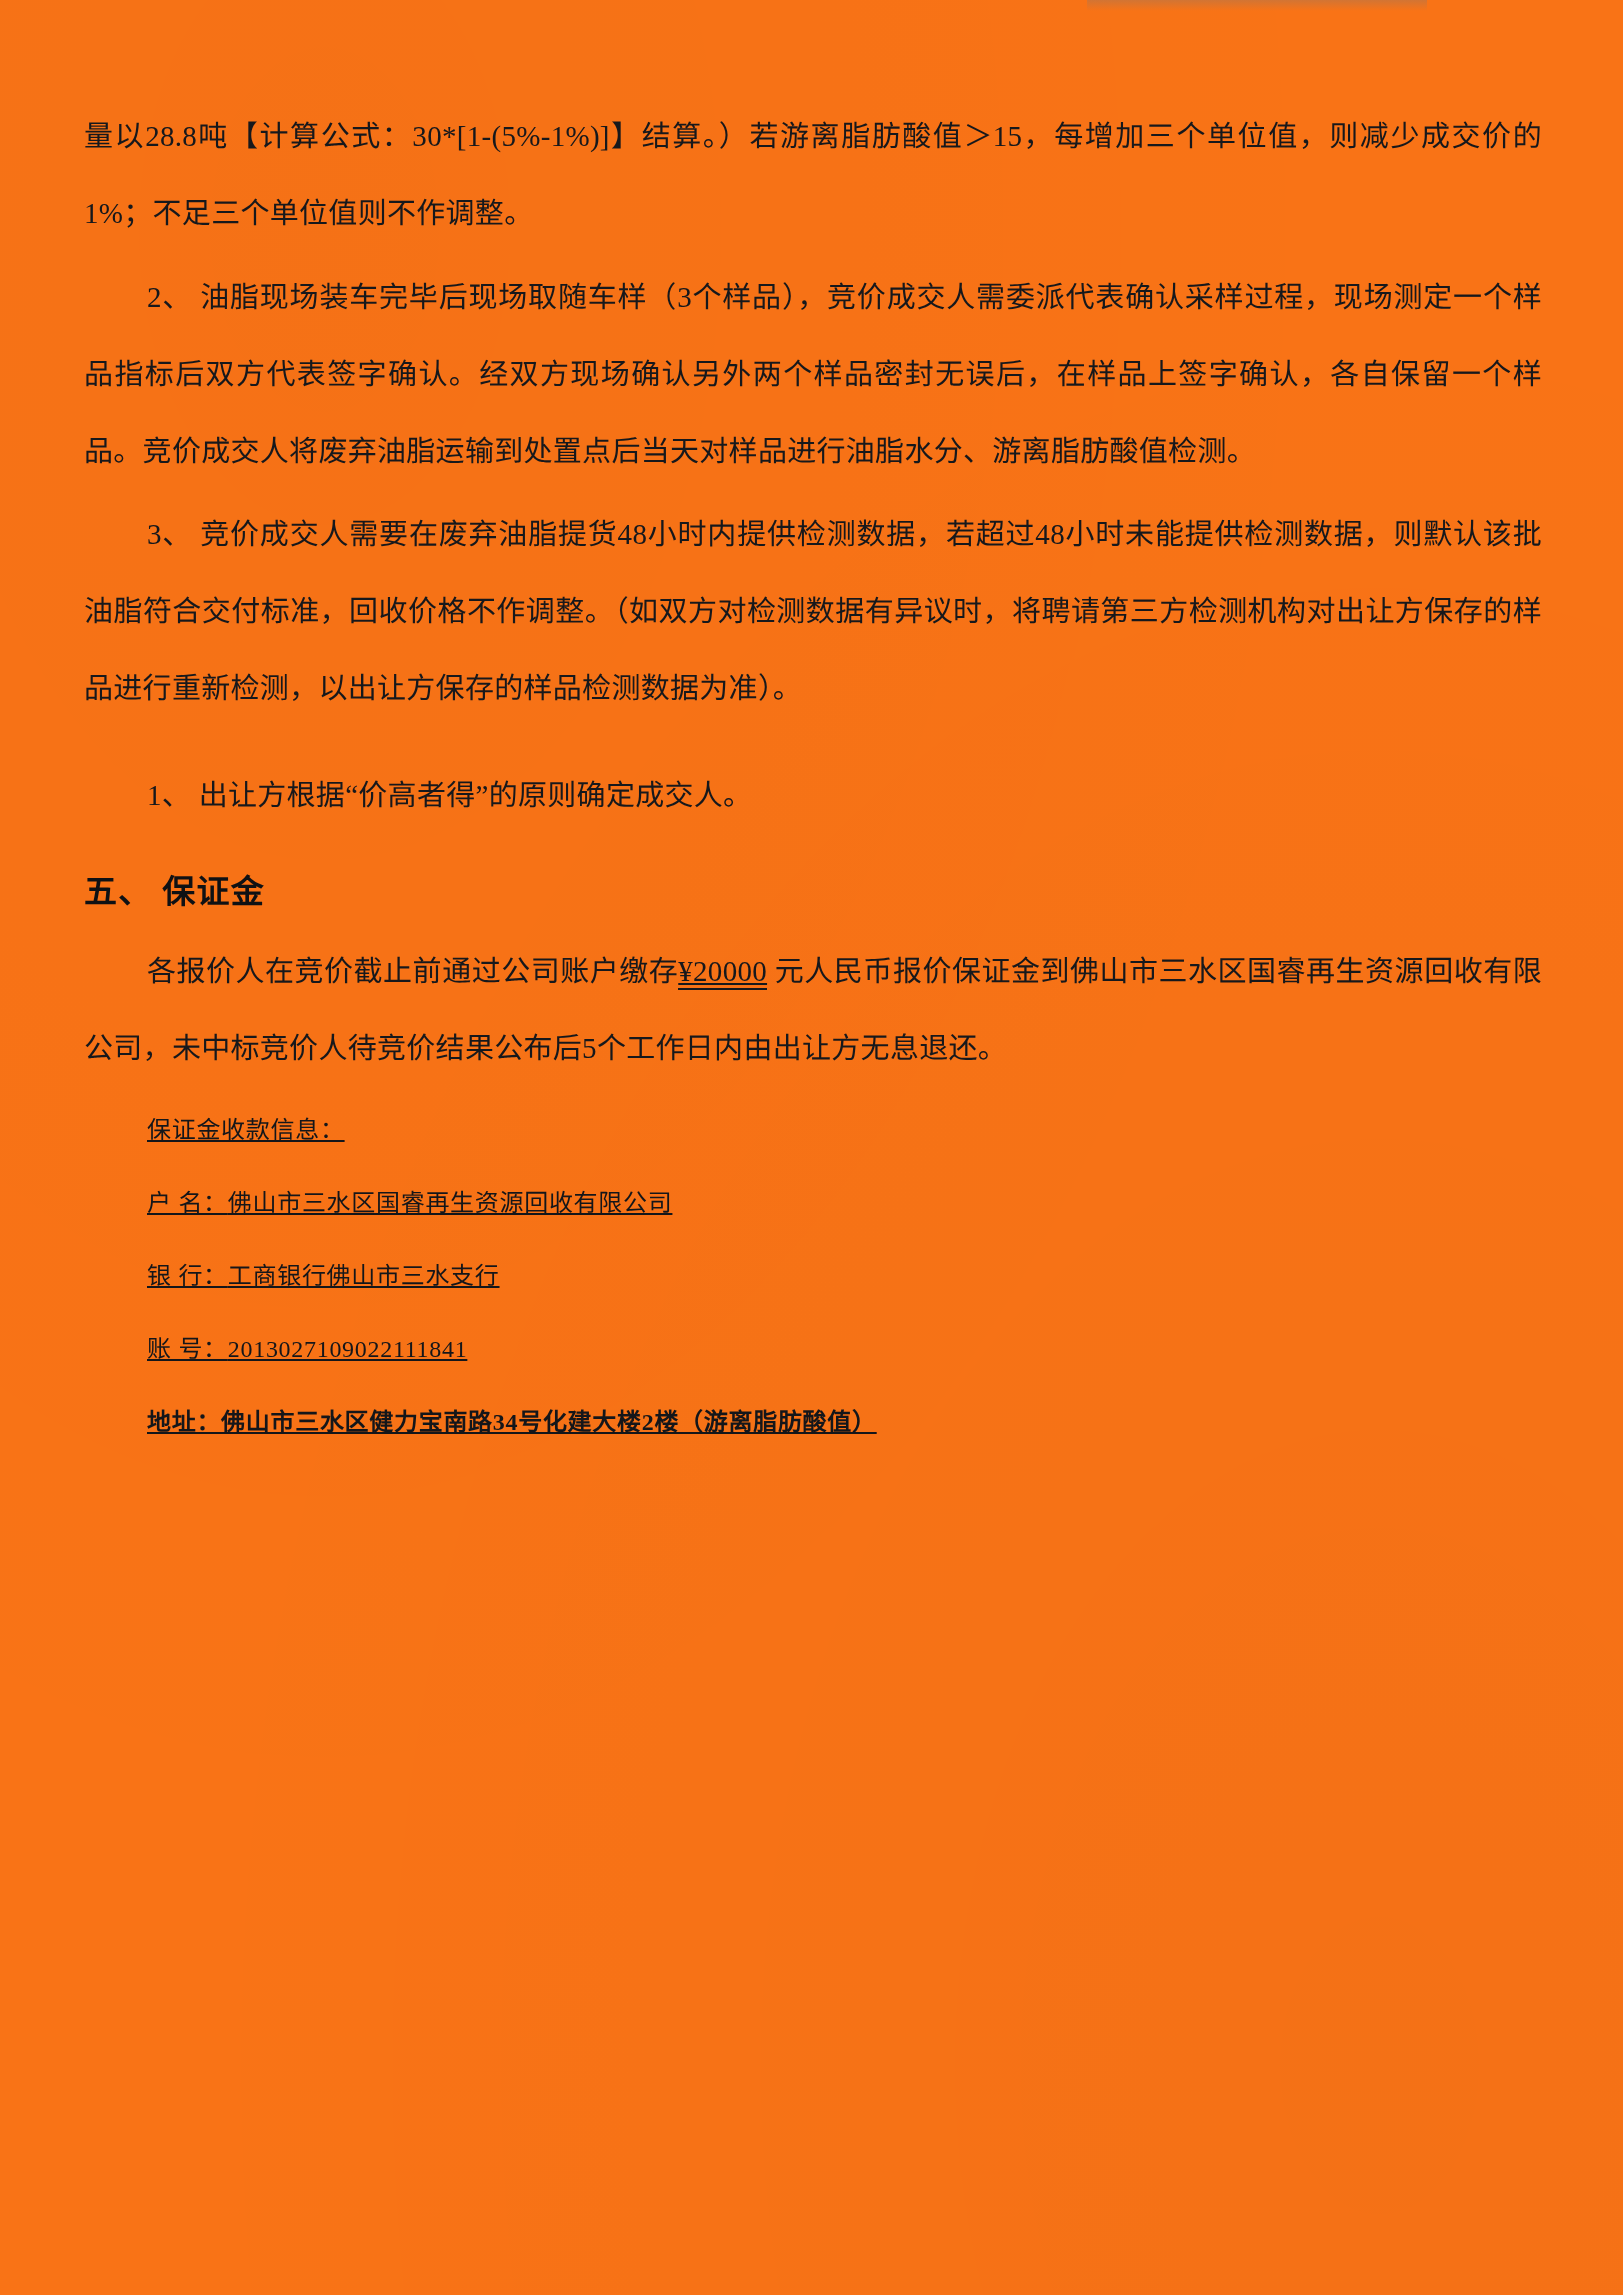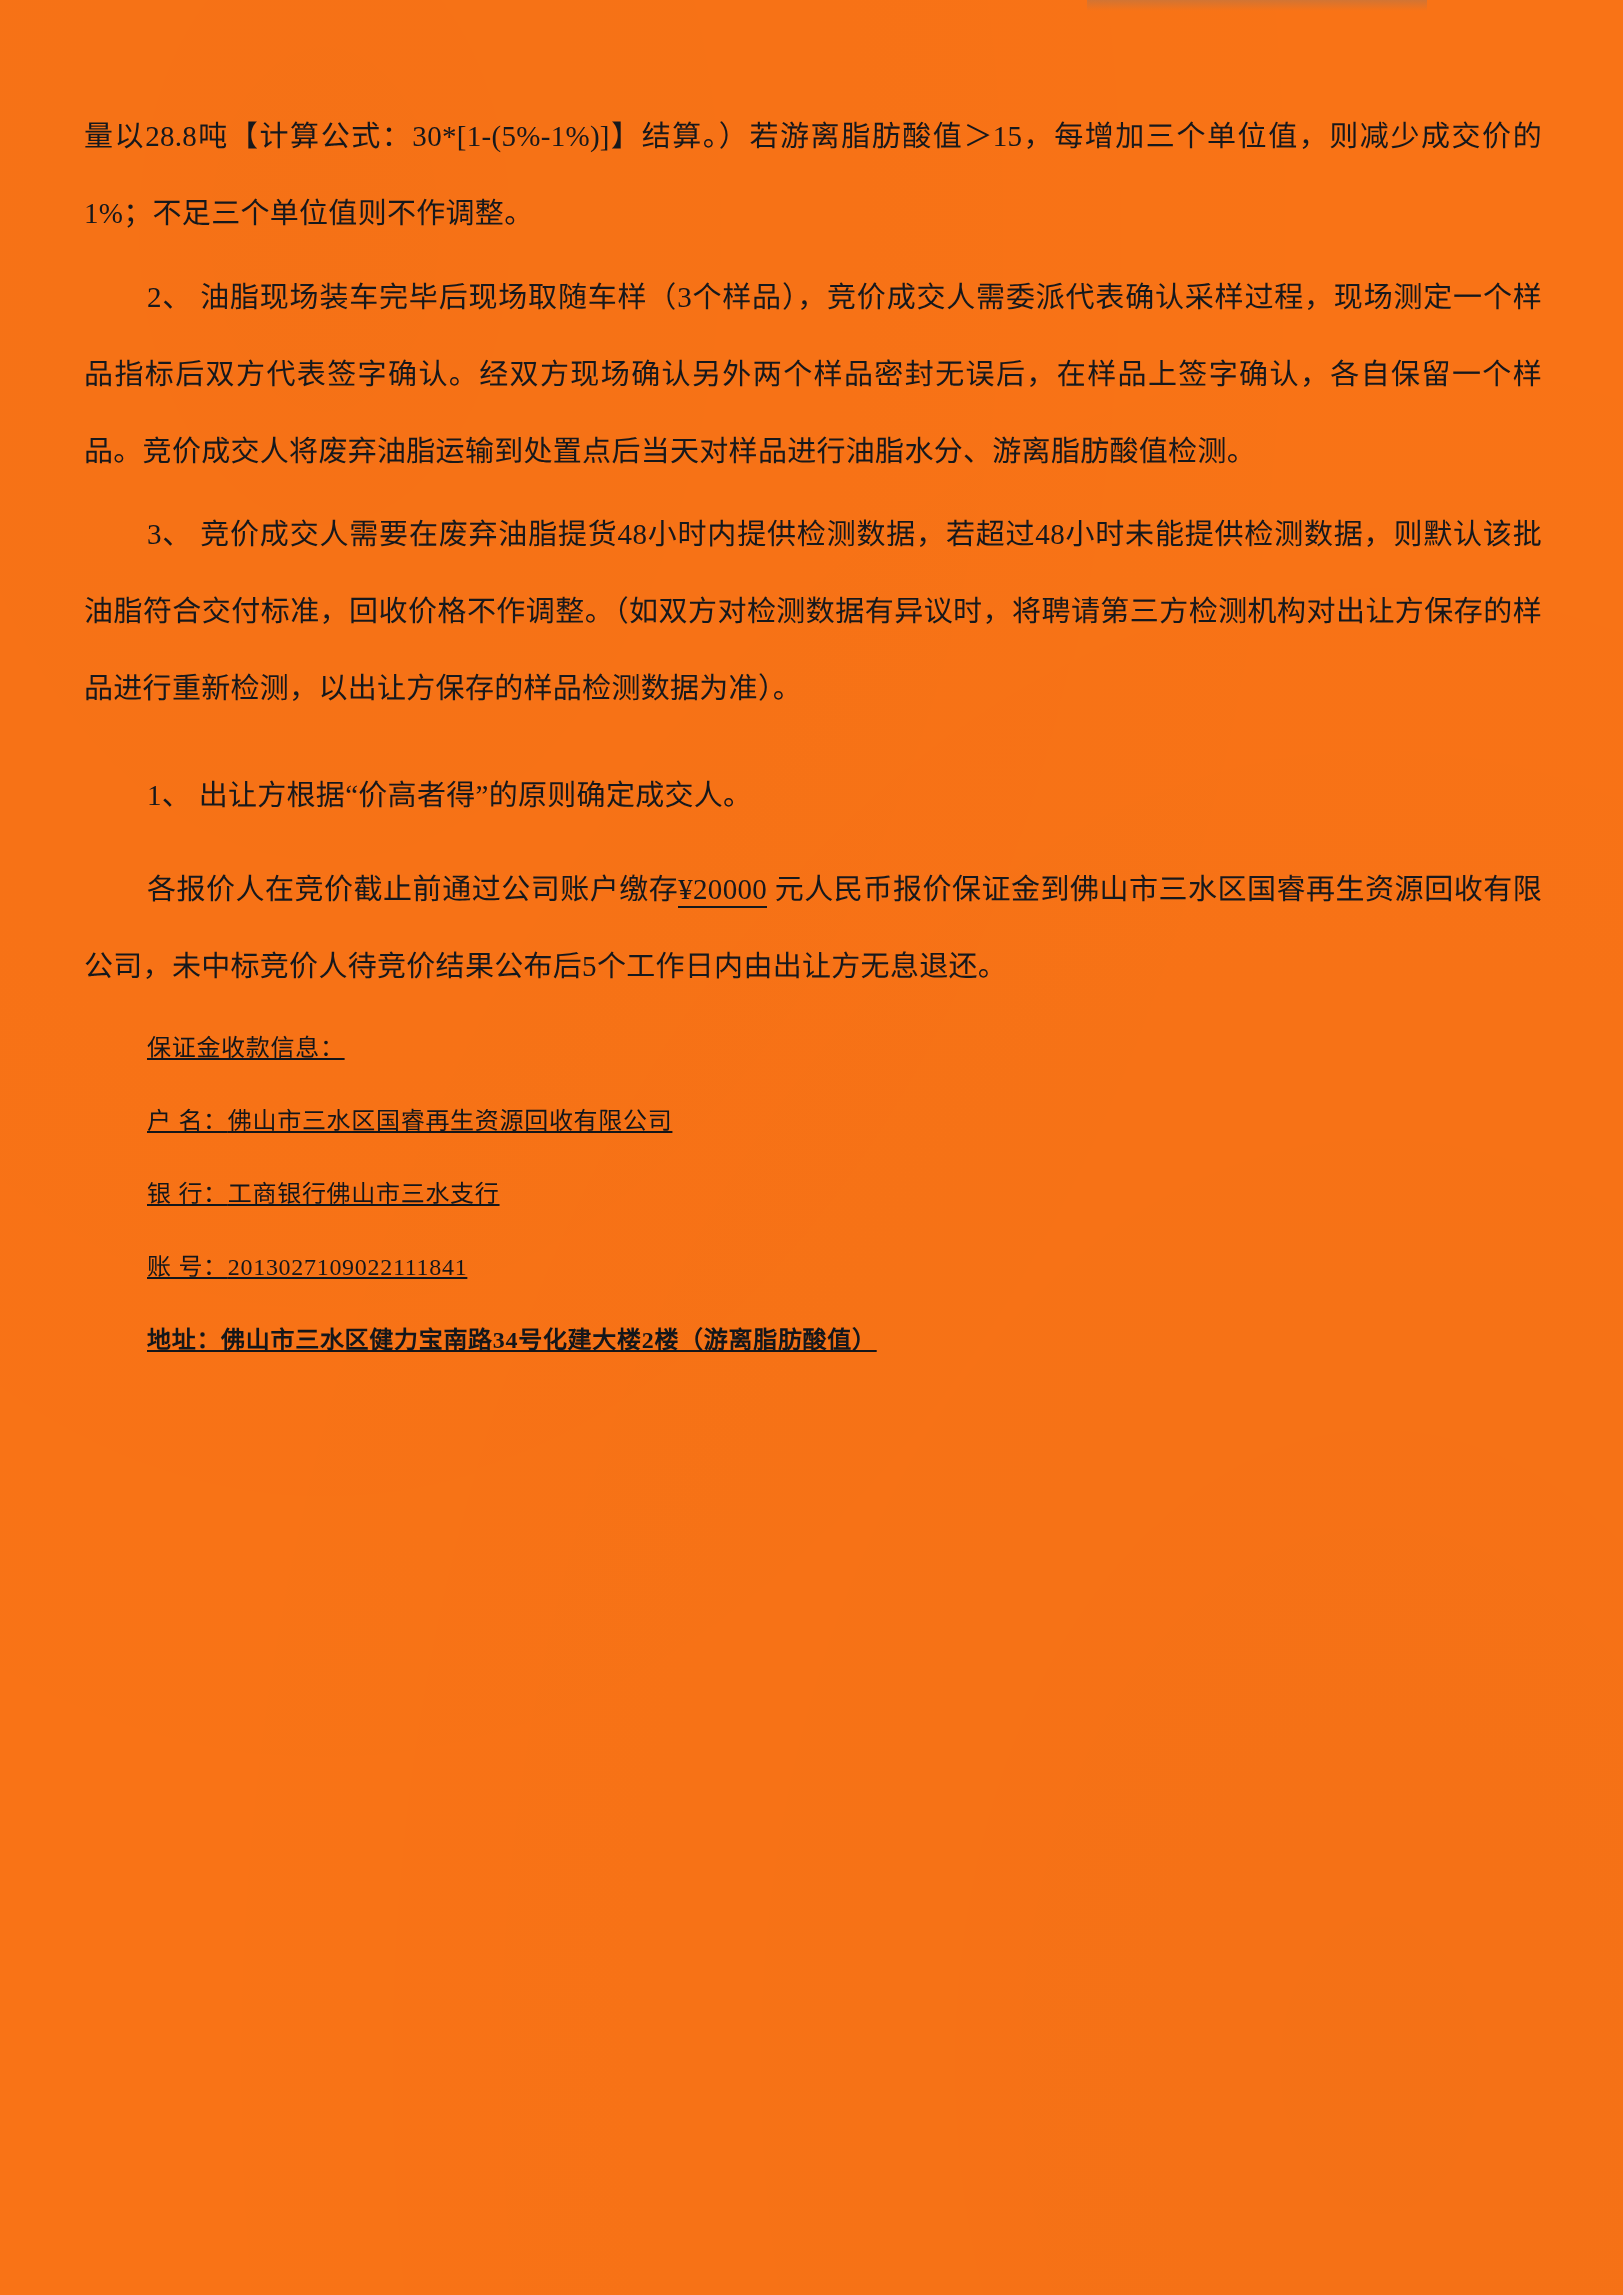--- a/index.html
+++ b/index.html
@@ -86,21 +86,21 @@
   .info-line {
     margin: 0;
     font-size: 24px;
     line-height: 73px;
     text-indent: 63px;
     letter-spacing: 0.7px;
     text-decoration: underline;
   }
   .spacer-sm { height: 6.5px; }
   .spacer-md { height: 17px; }
-  .nowrap { white-space: nowrap; }
+  .nowrap { white-space: nowrap; text-decoration: underline; }
 </style>
 </head>
 <body>
 
 <div class="page">
   <div class="edge-mark"></div>
 
   <div class="content">
 
     <p class="para">量以28.8吨【计算公式：30*[1-(5%-1%)]】结算。）若游离脂肪酸值＞15，每增加三个单位值，则减少成交价的1%；不足三个单位值则不作调整。</p>
@@ -119,20 +119,24 @@
     <div class="spacer-md"></div>
 
 
 
     <div class="spacer-sm"></div>
 
     <p class="para indent2">1、 出让方根据“价高者得”的原则确定成交人。</p>
 
     <div class="spacer-md"></div>
 
+    <p class="heading">
+      <span>五、</span>
+      <span>保证金</span>
+    </p>
 
     <p class="para indent2"><span>各报价人在竞价截止前通过公司账户缴存</span><span class="money nowrap">¥20000</span> <span>元人民币报价保证金到佛山市三水区国睿再生资源回收有限公司，未中标竞价人待竞价结果公布后5个工作日内由出让方无息退还。</span></p>
 
     <div class="spacer-sm"></div>
 
     <p class="info-line">保证金收款信息：</p>
 
     <p class="info-line"><span>户 名：</span><span>佛山市三水区国睿再生资源回收有限公司</span></p>
 
     <p class="info-line"><span>银 行：</span><span>工商银行佛山市三水支行</span></p>

